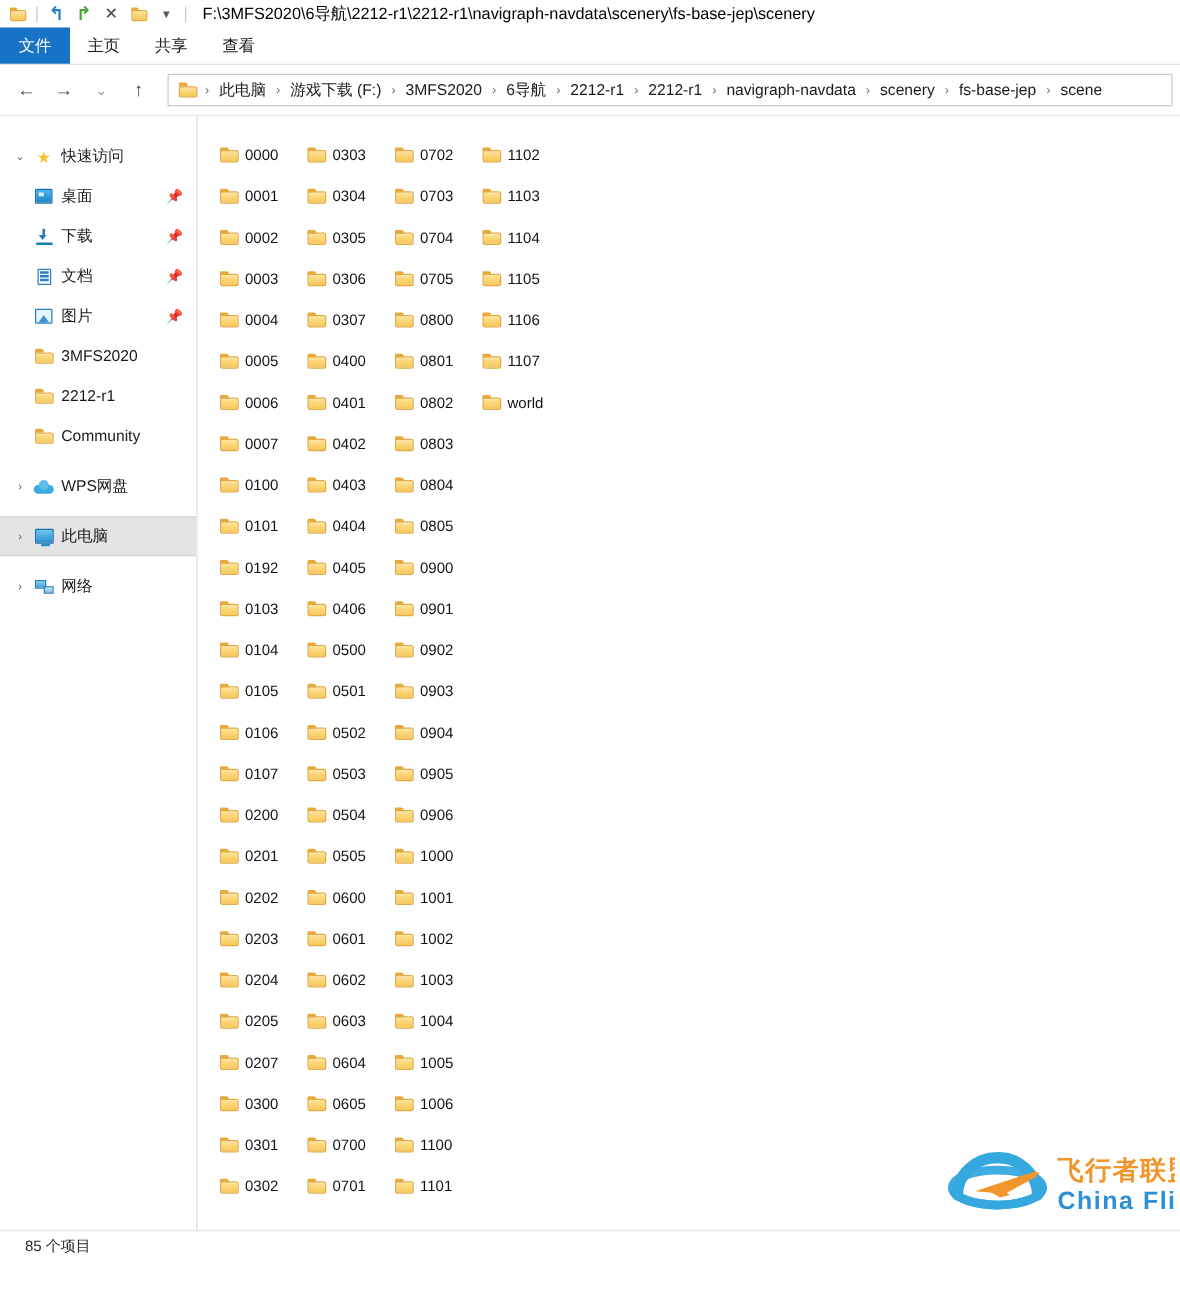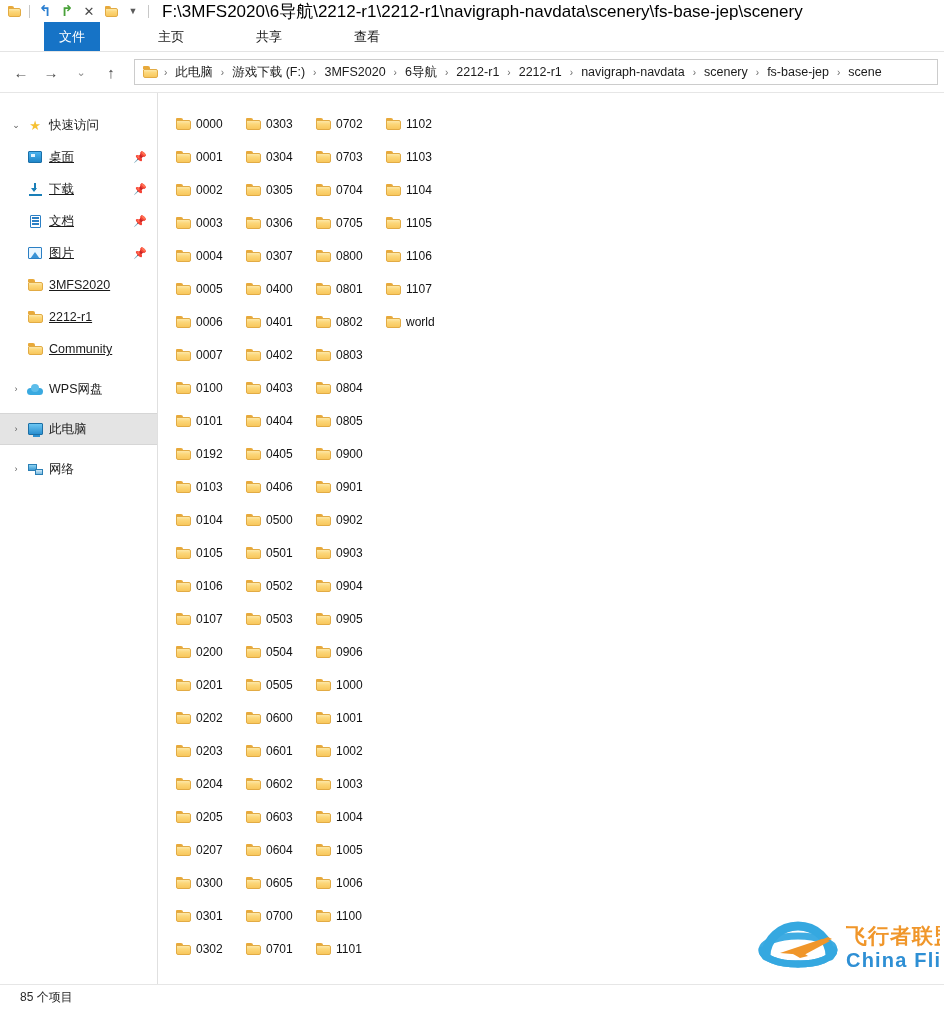--- a/index.html
+++ b/index.html
@@ -23,21 +23,21 @@
   .tb-icon {
     width: 20px; height: 20px;
     display: flex; align-items: center; justify-content: center;
     flex: 0 0 auto;
   }
   .tb-sep {
     width: 1px; height: 13px; background: #c8c8c8; margin: 0 3px;
     flex: 0 0 auto;
   }
   .tb-path {
-    font-size: 17px;
+    font-size: 13px;
     color: #000;
     margin-left: 8px;
     white-space: nowrap;
     overflow: hidden;
   }
 
   
   .folder {
     position: relative;
     width: 15px; height: 12px;
@@ -68,21 +68,20 @@
     background: #ffffff;
     border-bottom: 1px solid #e4e4e4;
   }
   .rib-tab {
     display: flex; align-items: center; justify-content: center;
     padding: 0 14px;
     font-size: 13px;
     color: #1a1a1a;
     min-width: 54px;
     cursor: default;
-    margin-left: 44px;
   }
   .rib-tab.file {
     background: #1673c6;
     color: #ffffff;
     min-width: 56px;
   }
 
   
   .navbar {
     height: 40px;
@@ -157,21 +156,21 @@
   .sb-ico {
     width: 22px; flex: 0 0 22px;
     display: flex; align-items: center; justify-content: center;
   }
   .sb-label { padding-left: 3px; white-space: nowrap; }
   .sb-pin {
     position: absolute; right: 10px; top: 50%;
     transform: translateY(-50%);
     color: #9a9a9a; font-size: 11px;
   }
-  .sb-indent { padding-left: 24px; text-decoration: underline; }
+  .sb-indent { padding-left: 24px; }
   .sb-gap { height: 8px; }
 
   
   .ico-star { color: #f6c132; font-size: 13px; line-height: 1; }
   .ico-desktop {
     width: 14px; height: 12px;
     background: linear-gradient(#4ab3ef, #1f86c8);
     border: 1px solid #1a6fa8; border-radius: 1px;
     position: relative;
   }

